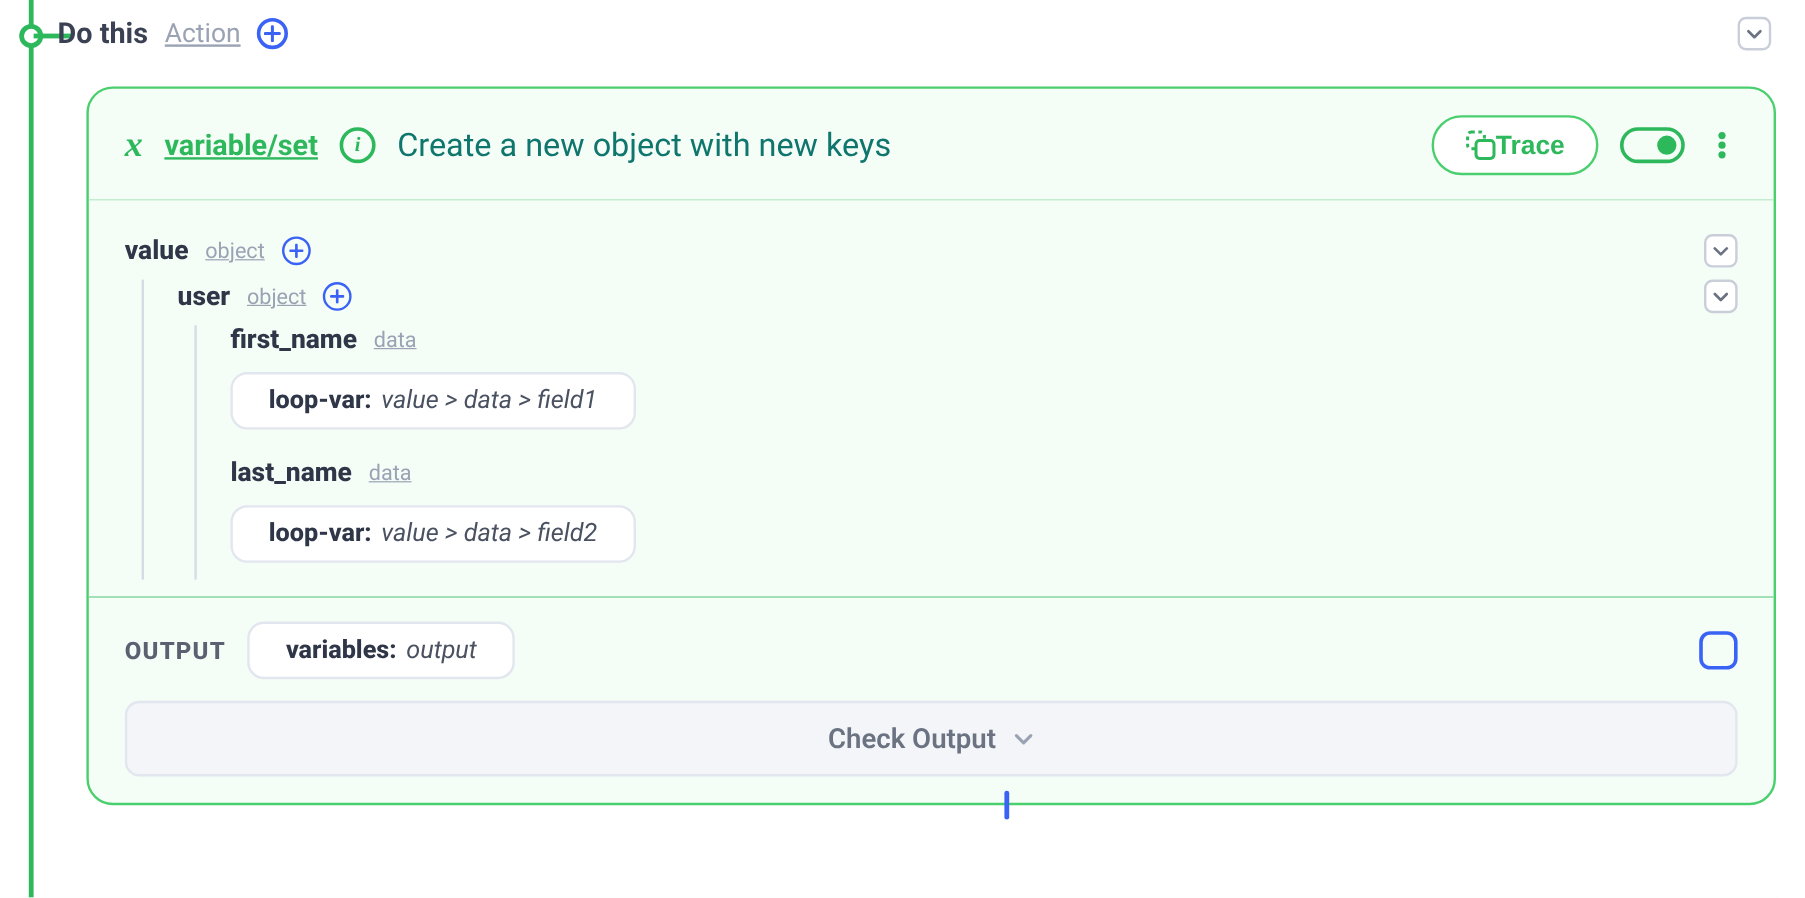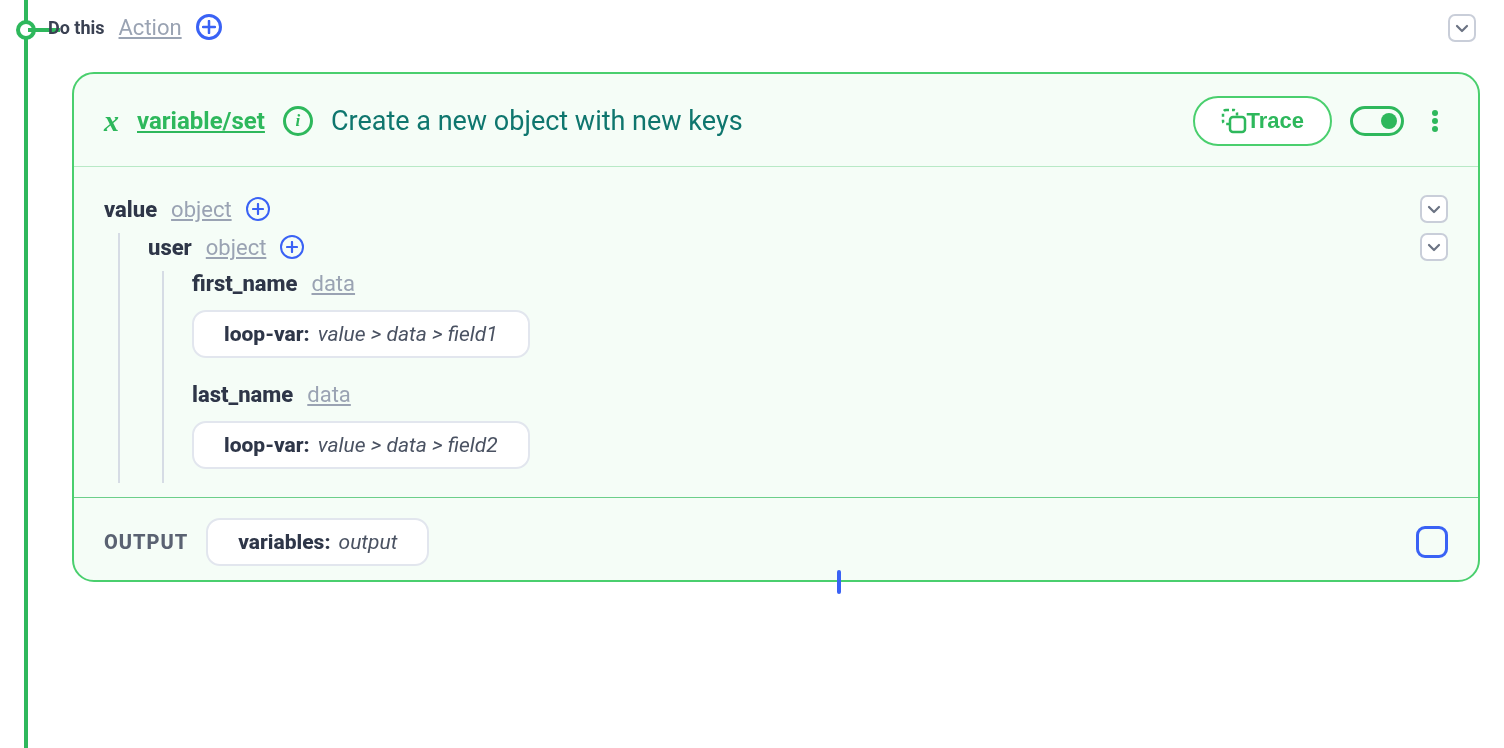--- a/index.html
+++ b/index.html
@@ -39,21 +39,21 @@
   .header-connector {
     position: absolute;
     left: 28px;
     top: 28px;
     width: 32px;
     height: 4px;
     background: #2EB85C;
   }
   .do-this {
     font-weight: 700;
-    font-size: 18px;
+    font-size: 24px;
     color: #3A4152;
   }
   .action-link {
     font-size: 22px;
     color: #9AA3B3;
     text-decoration: underline;
   }
   .plus-circle {
     width: 26px;
     height: 26px;
@@ -191,21 +191,21 @@
     align-items: center;
     gap: 14px;
     margin: 10px 0 6px 0;
   }
   .key-label {
     font-weight: 800;
     font-size: 22px;
     color: #2E3648;
   }
   .type-link {
-    font-size: 22px;
+    font-size: 18px;
     color: #9AA3B3;
     text-decoration: underline;
   }
   .rowspacer { flex: 1; }
   .nest {
     margin-left: 14px;
     border-left: 2px solid #D6DCE5;
     padding-left: 28px;
   }
   .pill {
@@ -379,15 +379,21 @@
   <div class="output-row">
     <span class="output-label">OUTPUT</span>
     <div class="pill output">
       <span class="pk">variables:</span>
       <span class="pv">output</span>
     </div>
     <span class="rowspacer"></span>
     <div class="checkbox"></div>
   </div>
 
+  <div class="check-output-btn">
+    <span>Check Output</span>
+    <svg width="18" height="18" viewBox="0 0 18 18">
+        <path d="M3 6l6 6 6-6" stroke="#9AA3B3" stroke-width="2.6" fill="none" stroke-linecap="round" stroke-linejoin="round"></path>
+      </svg>
+  </div>
 
   <div class="blue-tick"></div>
 </div>
 
 </body></html>

